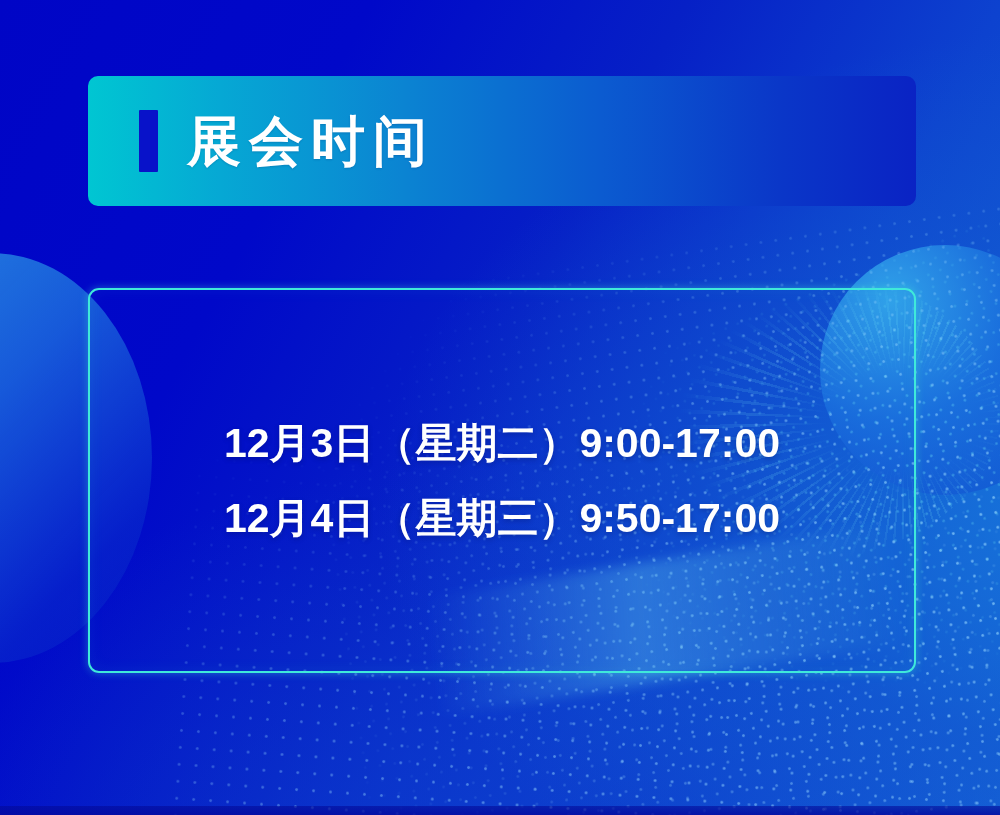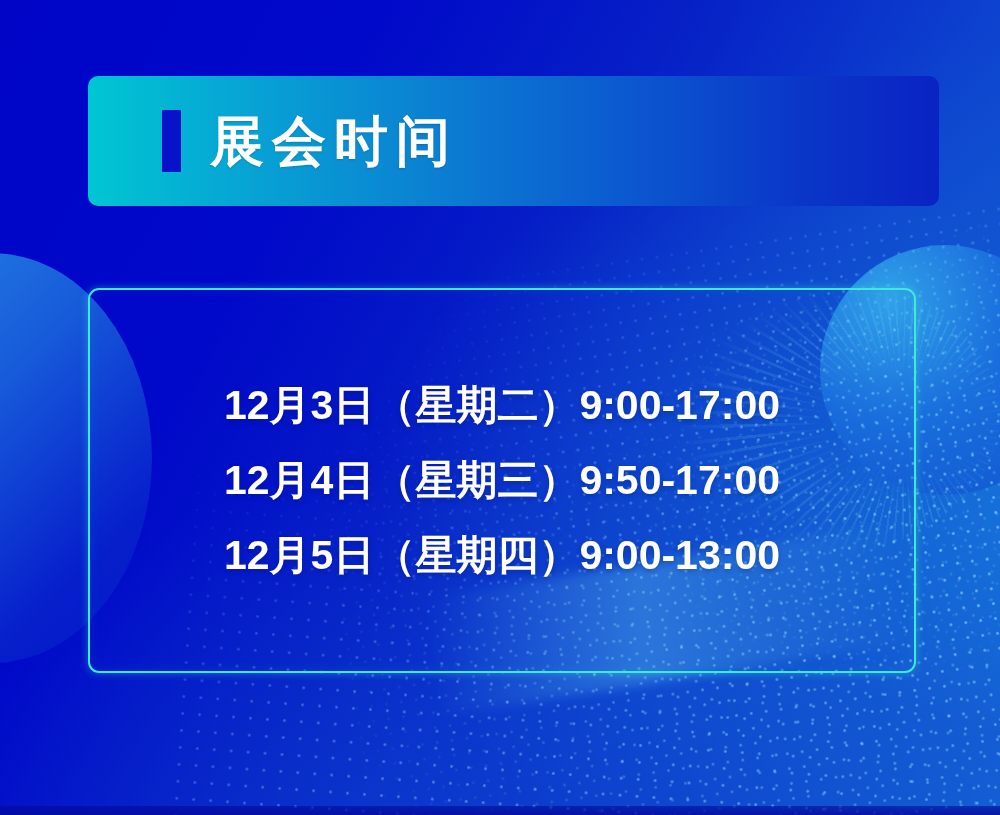--- a/index.html
+++ b/index.html
@@ -78,21 +78,21 @@
     position:absolute;left:0;bottom:0;width:1000px;height:9px;
     background:linear-gradient(180deg, rgba(3,8,150,.55) 0%, rgba(4,10,160,.85) 100%);
     pointer-events:none;
   }
 
   
   .banner{
     position:absolute;left:88px;top:76px;width:828px;height:130px;
     border-radius:10px;
     background:linear-gradient(90deg,#00c6d2 0%, #06a8d4 16%, #0b84d2 38%, #0b5bd0 62%, #0a36c8 84%, #0a23c4 100%);
-    display:flex;align-items:center;padding-left:23px;
+    display:flex;align-items:center;
   }
   .accent-bar{
     width:19px;height:62px;margin-left:51px;border-radius:1px;
     background:#0812c9;flex:0 0 auto;
   }
   .banner-title{
     margin-left:29px;
     color:#ffffff;
     font-size:54px;
     font-weight:700;
@@ -141,17 +141,16 @@
 
   <div class="banner">
     <div class="accent-bar"></div>
     <div class="banner-title">展会时间</div>
   </div>
 
   <div class="card">
     <div class="card-lines">
       <div class="date-line">12月3日（星期二）9:00-17:00</div>
       <div class="date-line">12月4日（星期三）9:50-17:00</div>
-      <div class="date-line">12月5日（星期四）9:00-13:00</div>
     </div>
   </div>
 
 </div>
 
 </body></html>

